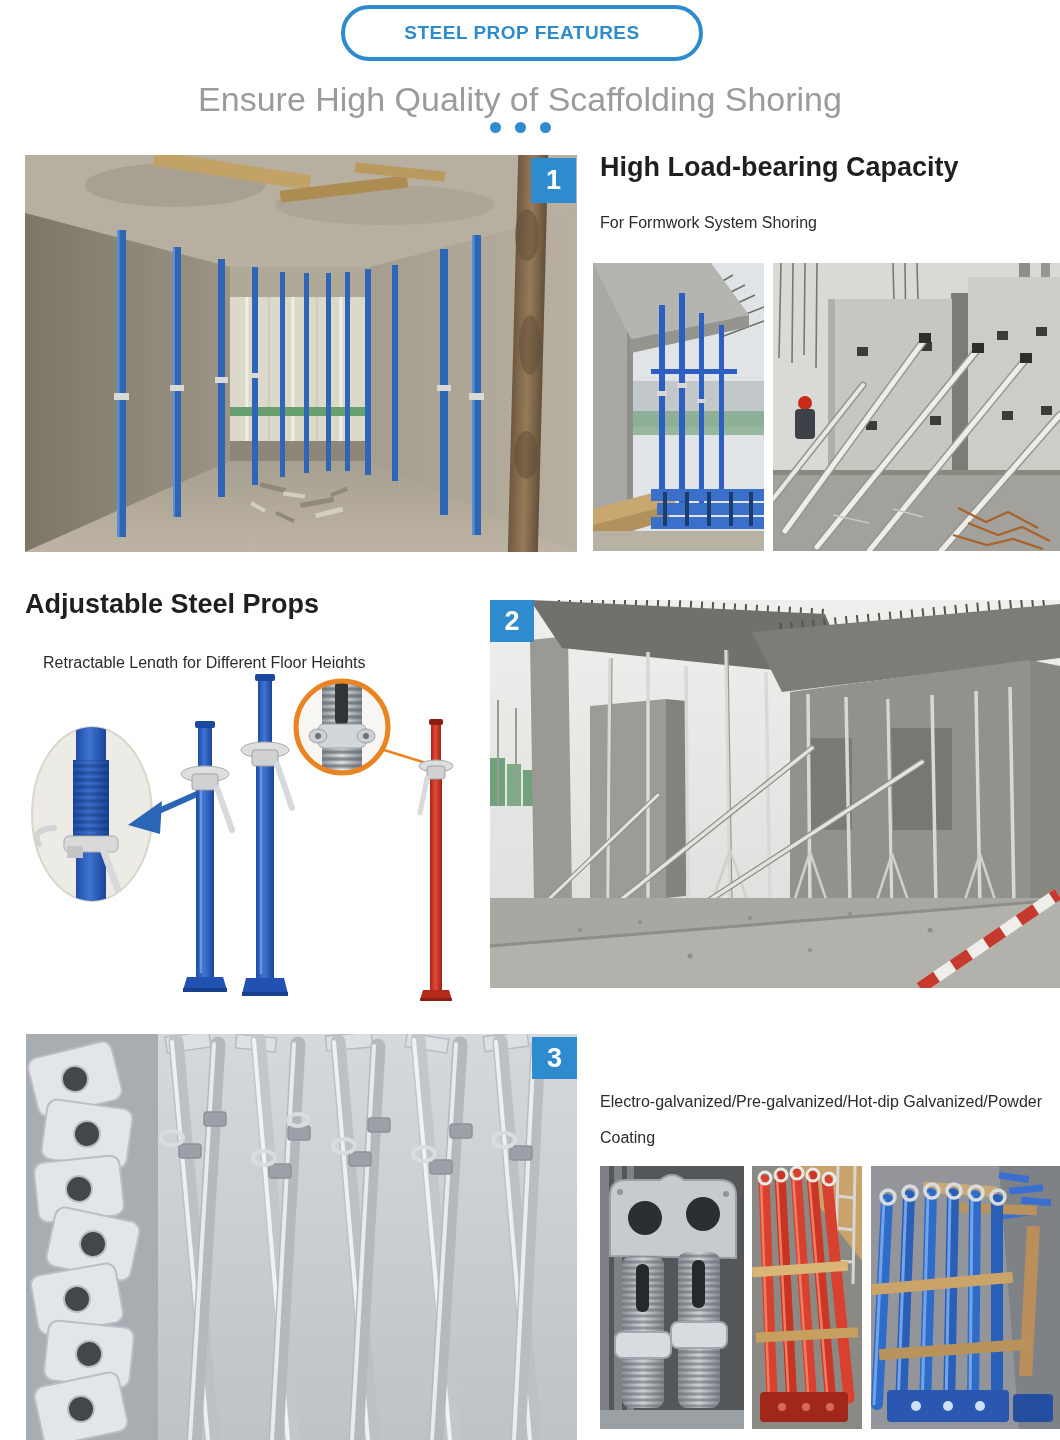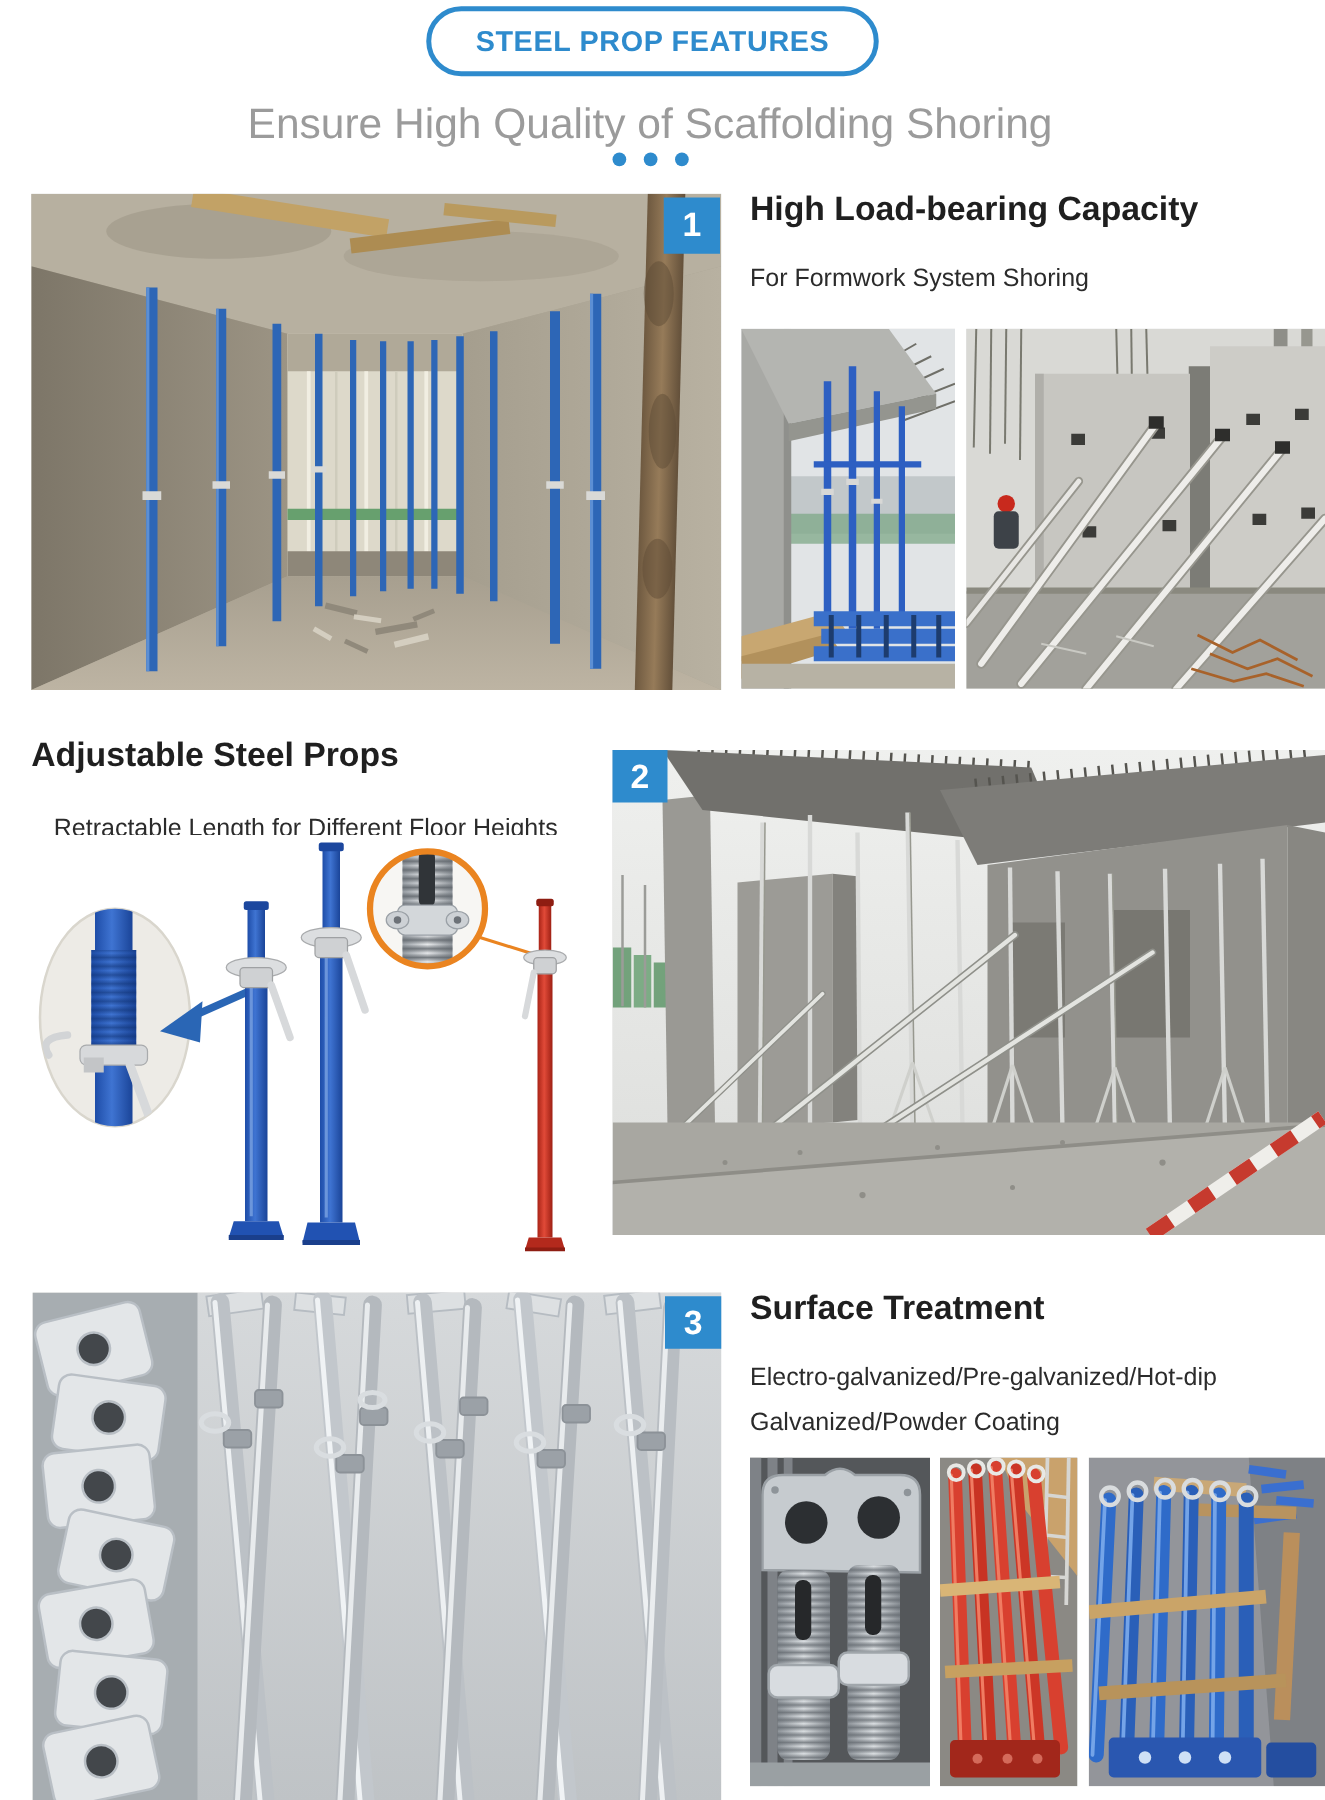--- a/index.html
+++ b/index.html
@@ -3,34 +3,34 @@
 <meta charset="utf-8">
 <style>
   *{margin:0;padding:0;box-sizing:border-box}
   html,body{background:#fff}
   .page{position:relative;width:1060px;height:1440px;margin:0 auto;background:#fff;
         font-family:"Liberation Sans",sans-serif;overflow:hidden}
   
   .pill{position:absolute;left:341px;top:5px;width:362px;height:56px;
         border:4px solid var(--accent-blue,#2e8bcd);border-radius:30px;
         display:flex;align-items:center;justify-content:center}
-  .pill span{color:var(--accent-blue,#2e8bcd);font-size:23px;font-weight:bold;letter-spacing:.5px;white-space:nowrap}
+  .pill span{color:var(--accent-blue,#2e8bcd);font-size:19px;font-weight:bold;letter-spacing:.5px;white-space:nowrap}
   .hdr-sub{position:absolute;left:0;top:80px;width:1040px;text-align:center;
            color:var(--header-subtitle-gray,#9b9b9b);font-size:34px}
   .dots{position:absolute;left:0;top:122px;width:1040px;display:flex;justify-content:center;gap:14px}
   .dot{width:11px;height:11px;border-radius:50%;background:var(--accent-blue,#2e8bcd)}
   
   .badge{position:absolute;background:var(--accent-blue,#2e8bcd);color:#fff;font-weight:bold;
          font-size:27px;display:flex;align-items:center;justify-content:center;z-index:6}
   #badge1{left:531px;top:158px;width:45px;height:45px}
   #badge2{left:490px;top:600px;width:44px;height:42px}
   #badge3{left:532px;top:1037px;width:45px;height:42px}
   
   .sec-title{position:absolute;color:var(--heading-text,#1f1f1f);font-size:27px;font-weight:bold;white-space:nowrap}
-  .sec-sub{position:absolute;color:#2b2b2b;font-size:20px;line-height:36px}
+  .sec-sub{position:absolute;color:#2b2b2b;font-size:16px;line-height:36px}
   #t1{left:600px;top:152px} #st1{left:600px;top:205px}
   #t2{left:25px;top:589px}  #st2{left:43px;top:645px}
   #t3{left:600px;top:1031px}#st3{left:600px;top:1084px;width:465px}
   
   .photo{position:absolute;overflow:hidden;background:#dcdcda}
   .photo svg{display:block;width:100%;height:100%}
   #p1 {left:25px; top:155px; width:552px;height:397px}
   #p1a{left:593px;top:263px; width:171px;height:288px}
   #p1b{left:773px;top:263px; width:287px;height:288px}
   #illus{left:20px;top:668px;width:455px;height:370px;background:#fff}
@@ -442,21 +442,20 @@
           <circle cx="440" cy="330" r="2.5"></circle>
           <circle cx="200" cy="356" r="2.5"></circle>
         <circle cx="320" cy="350" r="2"></circle>
       </g>
       <line x1="430" y1="388" x2="568" y2="294" stroke="#efeeea" stroke-width="12"></line>
       <line x1="430" y1="388" x2="568" y2="294" stroke="#c63a2e" stroke-width="12" stroke-dasharray="20 20"></line>
     </svg>
   </div>
 
   <div class="badge" id="badge3">3</div>
-  <div class="sec-title" id="t3">Surface Treatment</div>
   <div class="sec-sub" id="st3">Electro-galvanized/Pre-galvanized/Hot-dip Galvanized/Powder Coating</div>
 
   <div class="photo" id="p3">
     <svg viewBox="0 0 551 406" preserveAspectRatio="none">
       <defs>
         <linearGradient id="bgp3" x1="0" x2="0" y1="0" y2="1">
             <stop offset="0" stop-color="#d6d9db"></stop>
             <stop offset="1" stop-color="#bfc3c6"></stop>
           </linearGradient>
       </defs>

